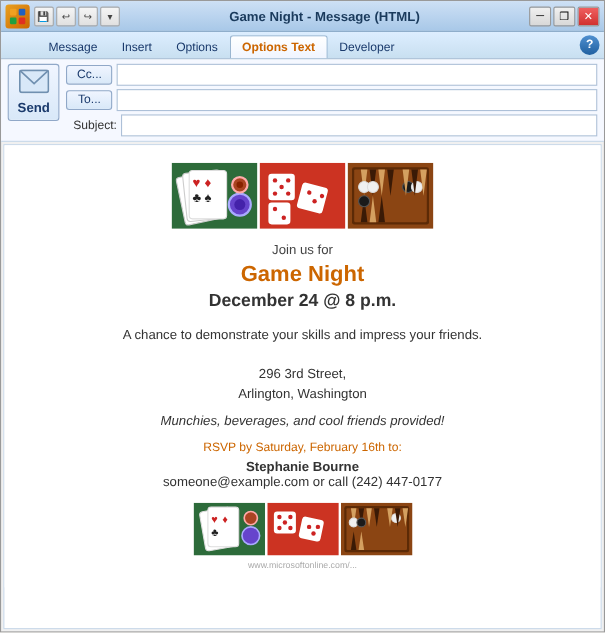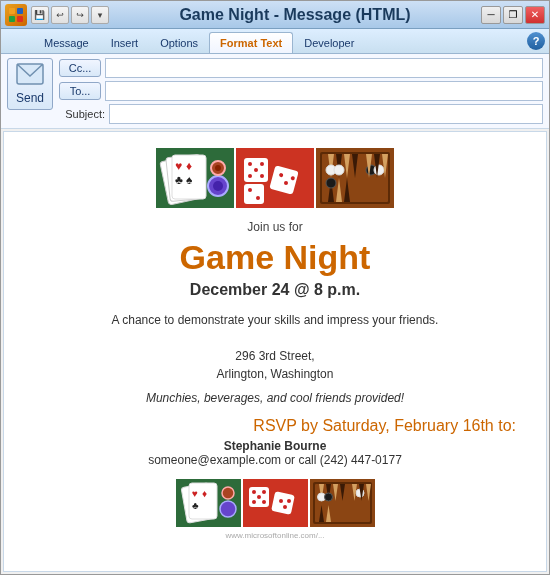--- a/index.html
+++ b/index.html
@@ -64,21 +64,21 @@
       border-radius: 2px;
       display: flex;
       align-items: center;
       justify-content: center;
       font-size: 9px;
       color: #444;
       cursor: pointer;
     }
 
     .title-bar-title {
-      font-size: 16px;
+      font-size: 12px;
       color: #1a3a5c;
       font-weight: bold;
     }
 
     .title-bar-controls {
       display: flex;
       gap: 2px;
     }
 
     .win-btn {
@@ -159,21 +159,21 @@
       display: flex;
       flex-direction: column;
       align-items: center;
       background: linear-gradient(to bottom, #f0f5ff, #d8e8f8);
       border: 1px solid #90a8c8;
       border-radius: 3px;
       padding: 4px 8px;
       cursor: pointer;
       font-size: 12px;
       color: #1a3a6c;
-      font-weight: normal;
+      font-weight: bold;
       min-width: 44px;
     }
 
     .send-envelope {
       font-size: 18px;
       margin-bottom: 1px;
     }
 
     .fields {
       flex: 1;
@@ -246,21 +246,21 @@
     }
 
     
     .join-us {
       font-size: 12px;
       color: #444;
       margin-bottom: 4px;
     }
 
     .game-night-title {
-      font-size: 34px;
+      font-size: 20px;
       font-weight: bold;
       color: #cc6600;
       margin-bottom: 4px;
     }
 
     .date-line {
       font-size: 16px;
       font-weight: bold;
       color: #333;
       margin-bottom: 14px;
@@ -280,24 +280,23 @@
     }
 
     .munchies {
       font-size: 12px;
       font-style: italic;
       color: #333;
       margin-bottom: 12px;
     }
 
     .rsvp-text {
-      font-size: 16px;
+      font-size: 11px;
       color: #cc6600;
       margin-bottom: 4px;
-      text-align: right;
     }
 
     .rsvp-name {
       font-size: 12px;
       color: #333;
       font-weight: bold;
     }
 
     .rsvp-contact {
       font-size: 12px;
@@ -356,21 +355,21 @@
       <div class="win-btn">❐</div>
       <div class="win-btn close">✕</div>
     </div>
   </div>
 
   <div class="ribbon">
     <div class="ribbon-tabs">
       <div class="ribbon-tab">Message</div>
       <div class="ribbon-tab">Insert</div>
       <div class="ribbon-tab">Options</div>
-      <div class="ribbon-tab active">Format Text</div>
+      <div class="ribbon-tab active">Options Text</div>
       <div class="ribbon-tab">Developer</div>
       <div class="help-icon">?</div>
     </div>
   </div>
 
   <div class="email-header">
     <div class="send-btn">
       <div class="send-envelope">
         <svg width="28" height="22" viewBox="0 0 28 22">
           <rect x="1" y="1" width="26" height="20" rx="2" fill="#d8e8f8" stroke="#7090b0" stroke-width="1.5"></rect>

